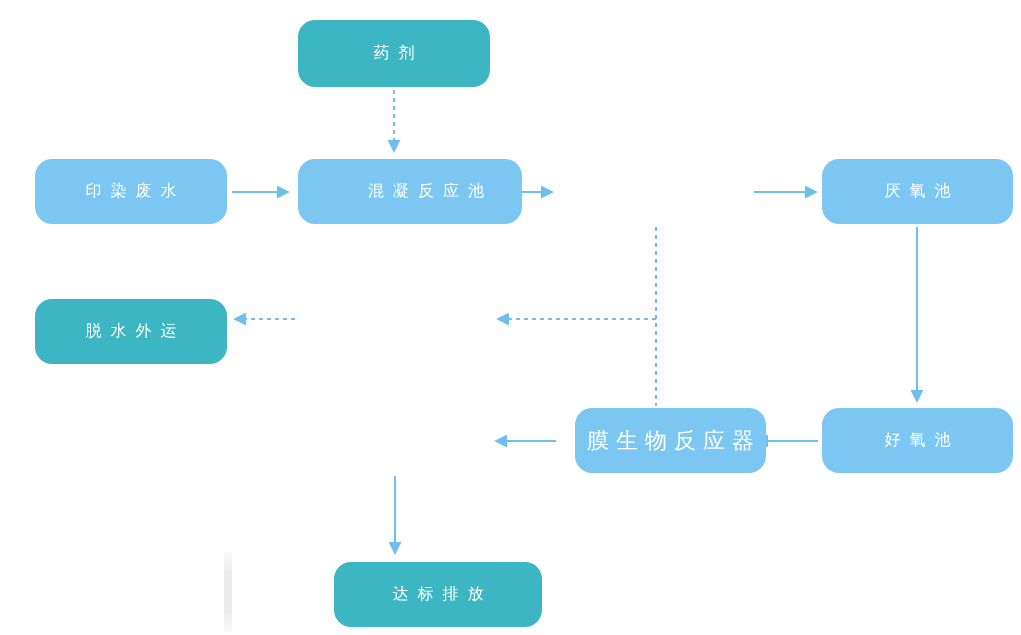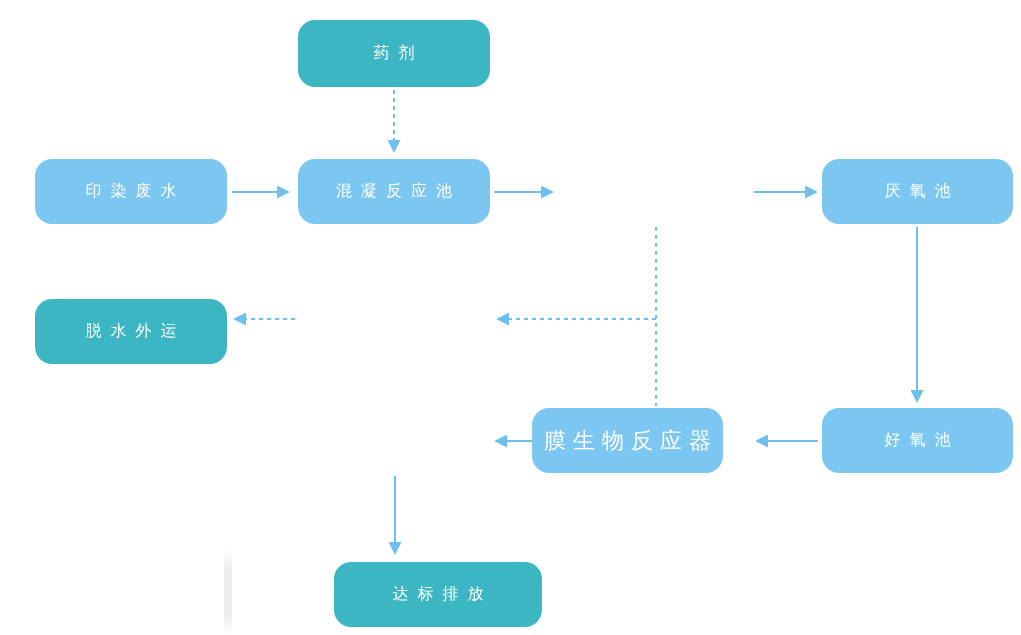--- a/index.html
+++ b/index.html
@@ -36,27 +36,27 @@
     letter-spacing: 9px;
     margin-right: -9px; 
     white-space: nowrap;
   }
   .node.blue { background: #7cc7f1; }
   .node.teal { background: #3db6c3; }
 
   
   .n-chemical    { left: 298px; top: 20px;  width: 192px; height: 67px; }
   .n-dyeing      { left: 35px;  top: 159px; width: 192px; height: 65px; }
-  .n-coag        { left: 298px; top: 159px; width: 192px; height: 65px; }
+  .n-coag        { left: 298px; top: 159px; width: 192px; height: 65px; padding-left: 32px; }
   .n-physico     { left: 560px; top: 159px; width: 190px; height: 65px; }
   .n-anaerobic   { left: 822px; top: 159px; width: 191px; height: 65px; }
   .n-dewater     { left: 35px;  top: 299px; width: 192px; height: 65px; }
   .n-sludge      { left: 298px; top: 289px; width: 192px; height: 65px; }
   .n-clearwater  { left: 298px; top: 408px; width: 192px; height: 65px; }
-  .n-mbr         { left: 532px; top: 408px; width: 191px; height: 65px; font-size: 22px; font-family: Liberation Mono, monospace; }
+  .n-mbr         { left: 575px; top: 408px; width: 191px; height: 65px; font-size: 22px; font-family: Liberation Mono, monospace; }
   .n-mbr span    { letter-spacing: 7px; margin-right: -7px; }
   .n-aerobic     { left: 822px; top: 408px; width: 191px; height: 65px; font-family: Liberation Serif, serif; }
   .n-discharge   { left: 298px; top: 562px; width: 208px; height: 65px; margin-left: 36px; }
 
   .edge {
     stroke: #6cbfee;
     stroke-width: 2;
     fill: none;
   }
   .edge.dashed { stroke-dasharray: 4 4; }

